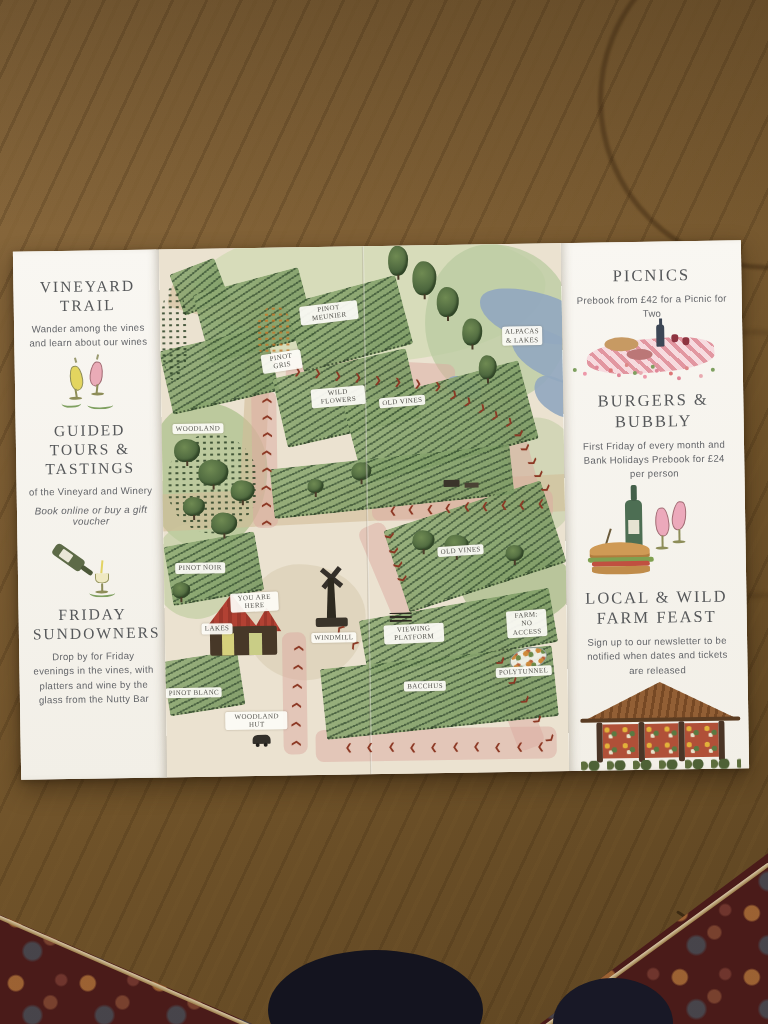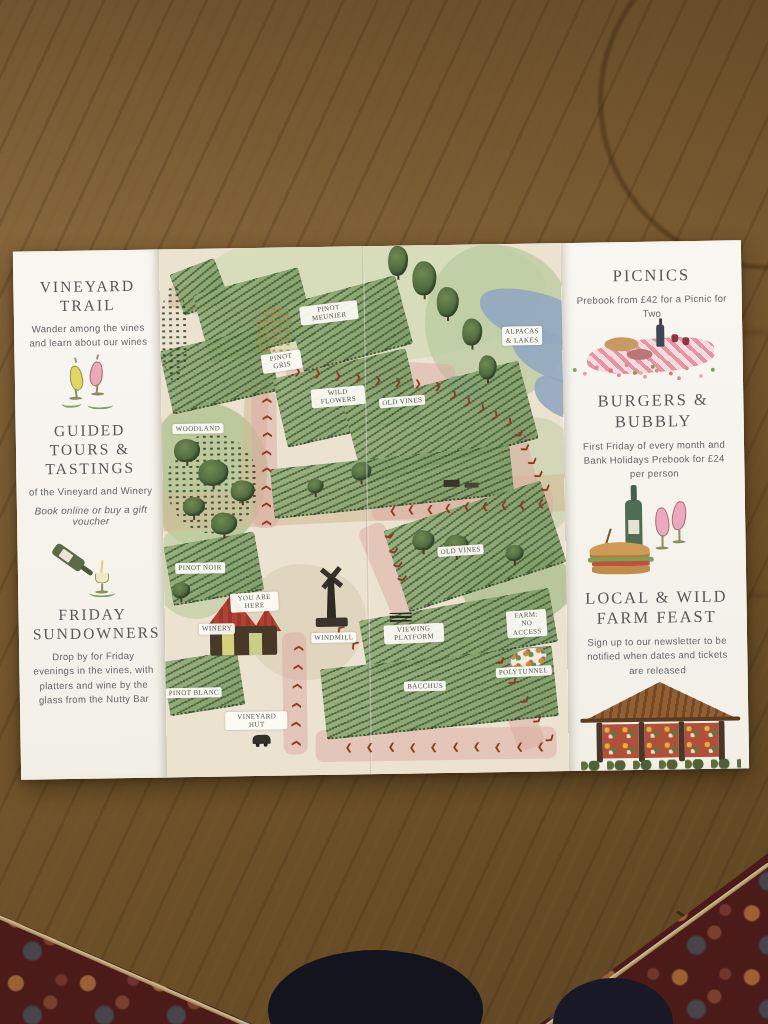--- a/index.html
+++ b/index.html
@@ -344,28 +344,28 @@
       <div class="crease"></div>
 
     <div class="map-label" style="left: 42%; top: 12.5%; max-width: 52px; transform: translate(-50%, -50%) rotate(-6deg);">PINOT MEUNIER</div>
         <div class="map-label" style="left: 30%; top: 21.5%; max-width: 34px; transform: translate(-50%, -50%) rotate(-8deg);">PINOT GRIS</div>
         <div class="map-label" style="left: 44%; top: 28.5%; max-width: 48px; transform: translate(-50%, -50%) rotate(-4deg);">WILD FLOWERS</div>
         <div class="map-label" style="left: 60%; top: 29.5%; max-width: 60px; transform: translate(-50%, -50%) rotate(-4deg);">OLD VINES</div>
         <div class="map-label" style="left: 90%; top: 17.5%; max-width: 50px; transform: translate(-50%, -50%) rotate(0deg);">ALPACAS &amp; LAKES</div>
         <div class="map-label" style="left: 9%; top: 34%; max-width: 70px; transform: translate(-50%, -50%) rotate(0deg);">WOODLAND</div>
         <div class="map-label" style="left: 9%; top: 60.5%; max-width: 70px; transform: translate(-50%, -50%) rotate(0deg);">PINOT NOIR</div>
         <div class="map-label" style="left: 22.5%; top: 67%; max-width: 42px; transform: translate(-50%, -50%) rotate(-2deg);">YOU ARE HERE</div>
-        <div class="map-label" style="left: 13%; top: 72%; max-width: 60px; transform: translate(-50%, -50%) rotate(0deg);">WINERY</div>
+        <div class="map-label" style="left: 13%; top: 72%; max-width: 60px; transform: translate(-50%, -50%) rotate(0deg);">LAKES</div>
         <div class="map-label" style="left: 42%; top: 74%; max-width: 60px; transform: translate(-50%, -50%) rotate(0deg);">WINDMILL</div>
         <div class="map-label" style="left: 74%; top: 58%; max-width: 60px; transform: translate(-50%, -50%) rotate(-3deg);">OLD VINES</div>
         <div class="map-label" style="left: 62%; top: 73.5%; max-width: 54px; transform: translate(-50%, -50%) rotate(-2deg);">VIEWING PLATFORM</div>
         <div class="map-label" style="left: 90%; top: 72%; max-width: 50px; transform: translate(-50%, -50%) rotate(-3deg);">FARM: NO ACCESS</div>
         <div class="map-label" style="left: 89%; top: 81%; max-width: 70px; transform: translate(-50%, -50%) rotate(-2deg);">POLYTUNNEL</div>
         <div class="map-label" style="left: 7%; top: 84%; max-width: 72px; transform: translate(-50%, -50%) rotate(0deg);">PINOT BLANC</div>
-        <div class="map-label" style="left: 22.5%; top: 89.5%; max-width: 56px; transform: translate(-50%, -50%) rotate(0deg);">VINEYARD HUT</div>
+        <div class="map-label" style="left: 22.5%; top: 89.5%; max-width: 56px; transform: translate(-50%, -50%) rotate(0deg);">WOODLAND HUT</div>
         <div class="map-label" style="left: 64.5%; top: 83.5%; max-width: 60px; transform: translate(-50%, -50%) rotate(0deg);">BACCHUS</div>
         <span class="trail-arrow" style="left: 34%; top: 23.5%; transform: translate(-50%, -50%) rotate(5deg);">❯</span>
         <span class="trail-arrow" style="left: 39%; top: 23.95%; transform: translate(-50%, -50%) rotate(5deg);">❯</span>
         <span class="trail-arrow" style="left: 44%; top: 24.4%; transform: translate(-50%, -50%) rotate(5deg);">❯</span>
         <span class="trail-arrow" style="left: 49%; top: 24.85%; transform: translate(-50%, -50%) rotate(5deg);">❯</span>
         <span class="trail-arrow" style="left: 54%; top: 25.3%; transform: translate(-50%, -50%) rotate(5deg);">❯</span>
         <span class="trail-arrow" style="left: 59%; top: 25.75%; transform: translate(-50%, -50%) rotate(5deg);">❯</span>
         <span class="trail-arrow" style="left: 64%; top: 26.2%; transform: translate(-50%, -50%) rotate(5deg);">❯</span>
         <span class="trail-arrow" style="left: 69%; top: 26.65%; transform: translate(-50%, -50%) rotate(5deg);">❯</span>
         <span class="trail-arrow" style="left: 73%; top: 28.5%; transform: translate(-50%, -50%) rotate(22deg);">❯</span>

